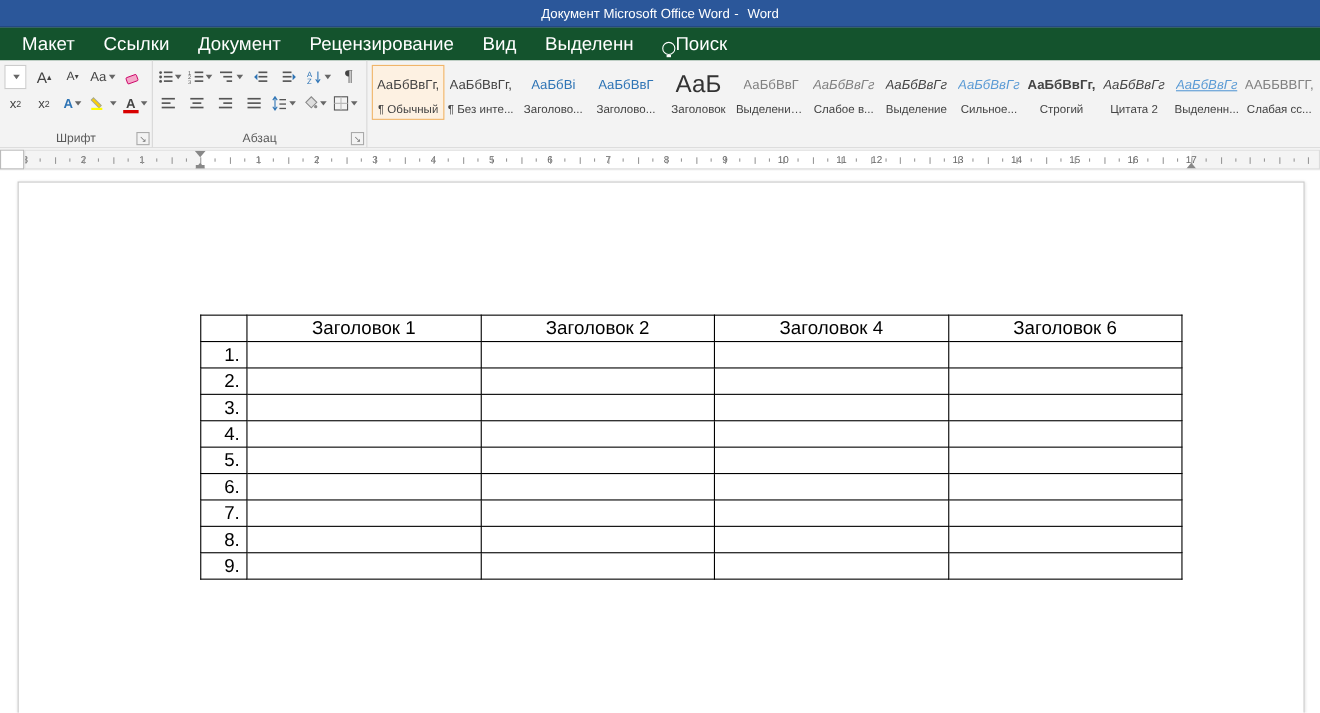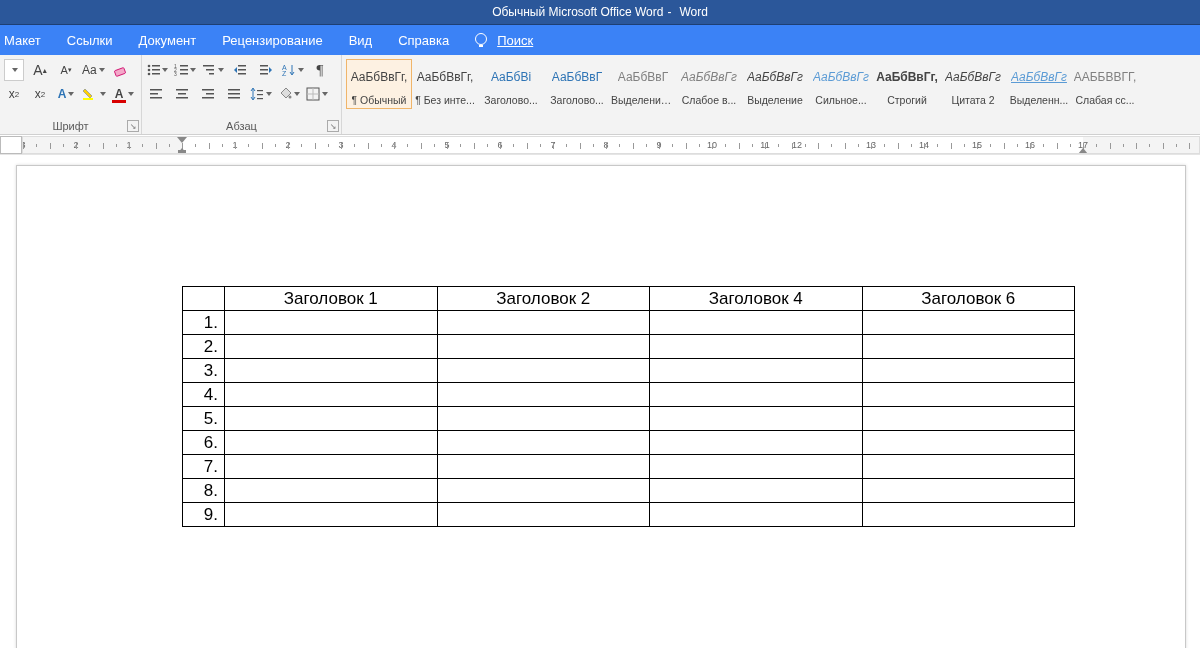--- a/index.html
+++ b/index.html
@@ -17,36 +17,35 @@
     display: flex;
     align-items: center;
     justify-content: center;
     font-size: 12px;
     border-bottom: 1px solid #1e3f73;
   }
   .titlebar .dash { margin: 0 4px; }
   .titlebar .app { margin-left: 4px; }
 
   .menubar {
-    background: #3b82f6;
+    background: #14532d;
     color: #fff;
     height: 30px;
     display: flex;
     align-items: center;
-    padding-left: 4px;
-    font-size: 13px;
+    padding-left: 20px;
+    font-size: 17px;
     gap: 26px;
   }
   .menubar .menu-item { cursor: pointer; }
   .menubar .search {
     display: flex;
-    align-items: flex-start;
-    gap: 10px;
+    align-items: flex-end;
+    gap: 0;
     cursor: pointer;
-    text-decoration: underline;
   }
   .bulb-icon {
     width: 12px; height: 12px;
     border: 1.2px solid #fff;
     border-radius: 50%;
     position: relative;
   }
   .bulb-icon::after {
     content: ""; position: absolute;
     bottom: -3px; left: 3px;
@@ -259,32 +258,32 @@
     text-align: right;
   }
   table.doc-table .hdr {
     text-align: center;
   }
 </style>
 </head>
 <body>
 
 <div class="titlebar">
-  <span>Обычный Microsoft Office Word</span>
+  <span>Документ Microsoft Office Word</span>
   <span class="dash">-</span>
   <span class="app">Word</span>
 </div>
 
 <div class="menubar">
   <span class="menu-item">Макет</span>
   <span class="menu-item">Ссылки</span>
   <span class="menu-item">Документ</span>
   <span class="menu-item">Рецензирование</span>
   <span class="menu-item">Вид</span>
-  <span class="menu-item">Справка</span>
+  <span class="menu-item">Выделенн</span>
   <span class="search">
     <span class="bulb-icon"></span>
     <span>Поиск</span>
   </span>
 </div>
 
 <div class="ribbon">
 
   <div class="ribbon-group" style="width:142px">
     <div class="group-body">
@@ -446,20 +445,24 @@
             <div class="preview ">АаБбВвГг,</div>
             <div class="name">¶ Без инте...</div>
           </div>
           <div class="style-item">
             <div class="preview blue">АаБбВі</div>
             <div class="name">Заголово...</div>
           </div>
           <div class="style-item">
             <div class="preview blue">АаБбВвГ</div>
             <div class="name">Заголово...</div>
+          </div>
+          <div class="style-item">
+            <div class="preview title-pv">АаБ</div>
+            <div class="name">Заголовок</div>
           </div>
           <div class="style-item">
             <div class="preview gray">АаБбВвГ</div>
             <div class="name">Выделение...</div>
           </div>
           <div class="style-item">
             <div class="preview gray italic">АаБбВвГг</div>
             <div class="name">Слабое в...</div>
           </div>
           <div class="style-item">

